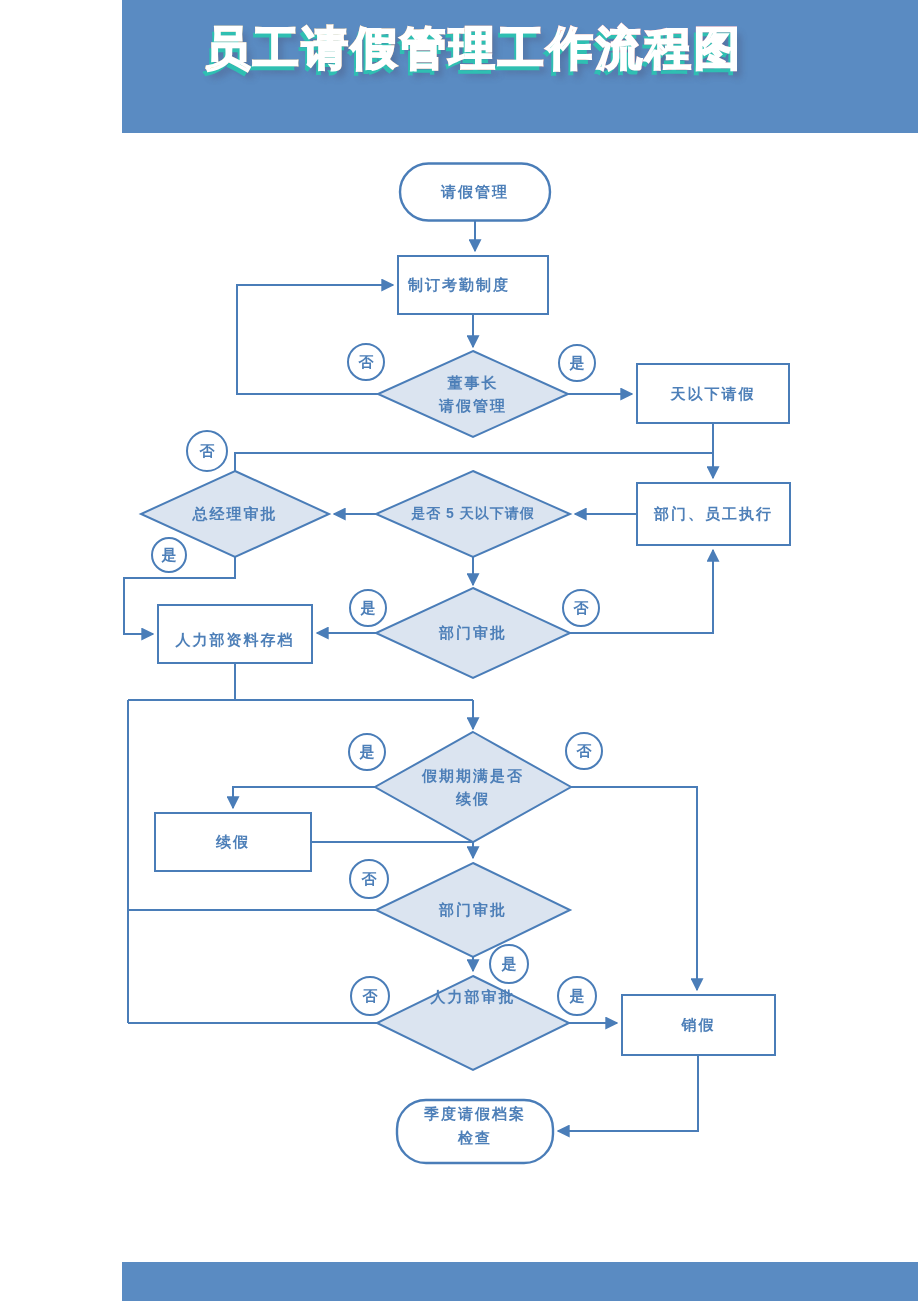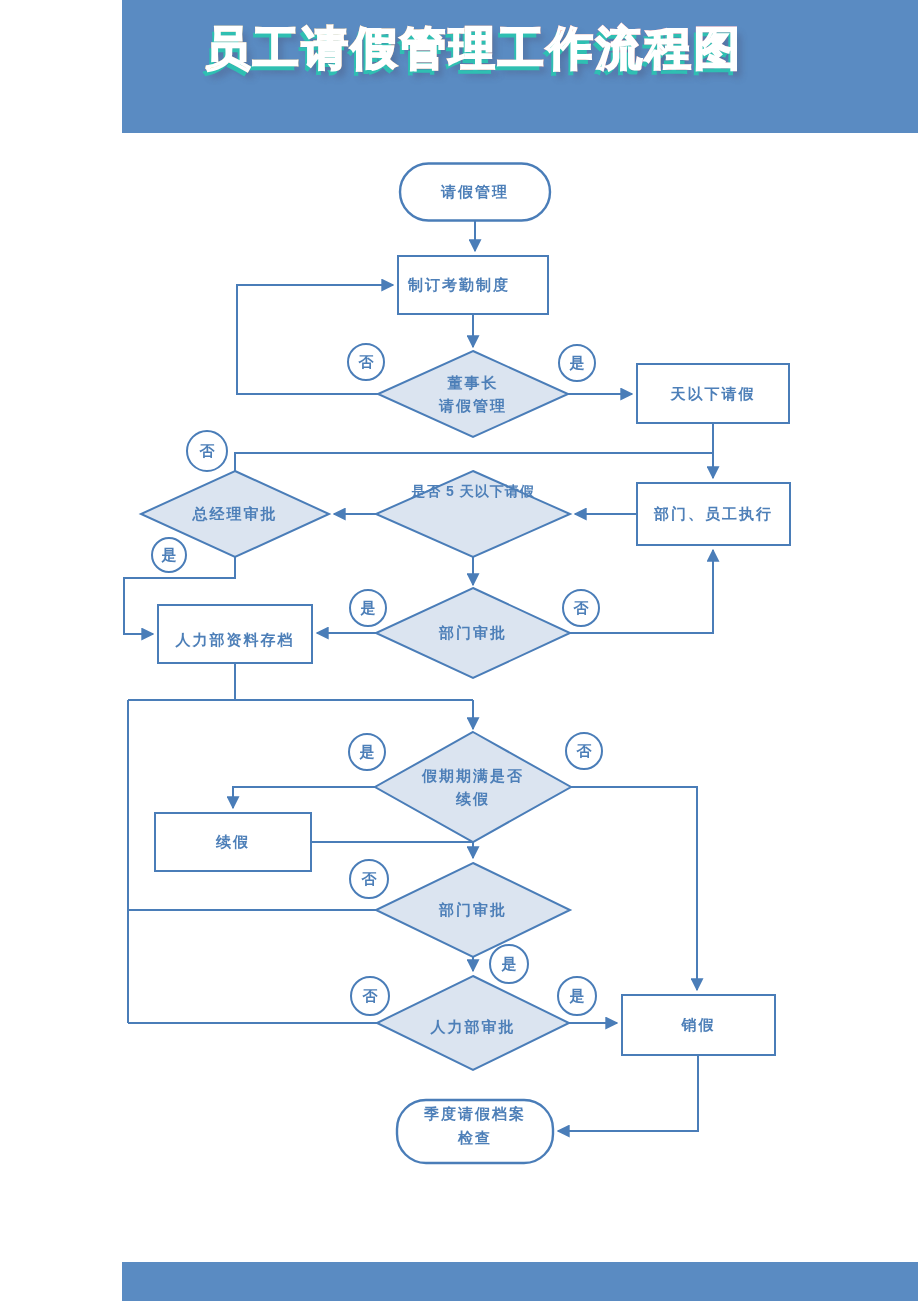--- a/index.html
+++ b/index.html
@@ -123,31 +123,31 @@
   </svg>
 
   <div class="node-label" style="left:400px;top:164px;width:150px;height:56px;">请假管理</div>
   <div class="node-label" style="left:398px;top:257px;width:122px;height:56px;">制订考勤制度</div>
   <div class="node-label" style="left:378px;top:353px;width:190px;height:82px;">
     <div>董事长</div>
     <div>请假管理</div>
   </div>
   <div class="node-label" style="left:637px;top:365px;width:152px;height:57px;">天以下请假</div>
   <div class="node-label" style="left:141px;top:473px;width:188px;height:82px;">总经理审批</div>
-  <div class="node-label small" style="left:376px;top:451px;width:194px;height:82px;">是否 5 天以下请假</div>
+  <div class="node-label small" style="left:376px;top:473px;width:194px;height:82px;">是否 5 天以下请假</div>
   <div class="node-label" style="left:637px;top:484px;width:153px;height:60px;">部门、员工执行</div>
   <div class="node-label" style="left:158px;top:606px;width:154px;height:68px;">人力部资料存档</div>
   <div class="node-label" style="left:376px;top:590px;width:194px;height:86px;">部门审批</div>
   <div class="node-label" style="left:375px;top:734px;width:196px;height:106px;">
     <div>假期期满是否</div>
     <div>续假</div>
   </div>
   <div class="node-label" style="left:155px;top:814px;width:156px;height:56px;">续假</div>
   <div class="node-label" style="left:376px;top:865px;width:194px;height:90px;">部门审批</div>
-  <div class="node-label" style="left:377px;top:982px;width:192px;height:90px;">人力部审批</div>
+  <div class="node-label" style="left:377px;top:952px;width:192px;height:90px;">人力部审批</div>
   <div class="node-label" style="left:622px;top:996px;width:153px;height:58px;">销假</div>
   <div class="node-label" style="left:397px;top:1101px;width:156px;height:49px;">
     <div>季度请假档案</div>
     <div>检查</div>
   </div>
 
   <div class="branch-label" style="left:348px;top:344px;">否</div>
   <div class="branch-label" style="left:559px;top:345px;">是</div>
   <div class="branch-label" style="left:189px;top:433px;">否</div>
   <div class="branch-label" style="left:151px;top:537px;">是</div>

